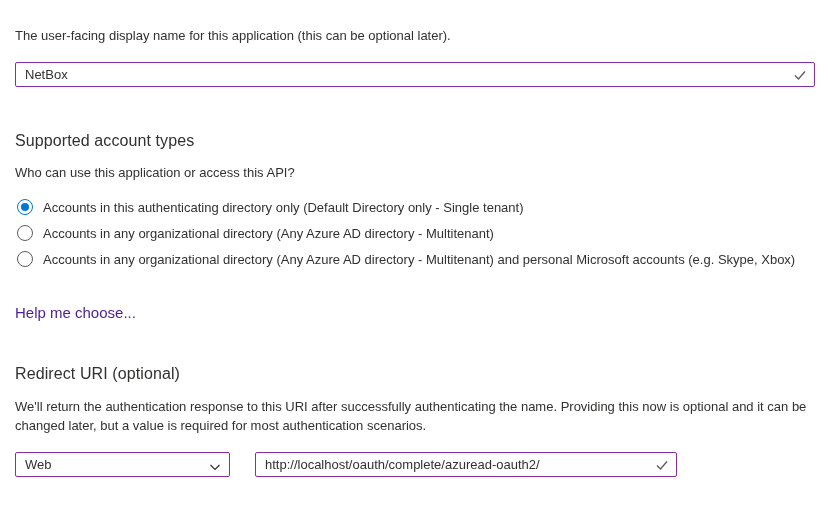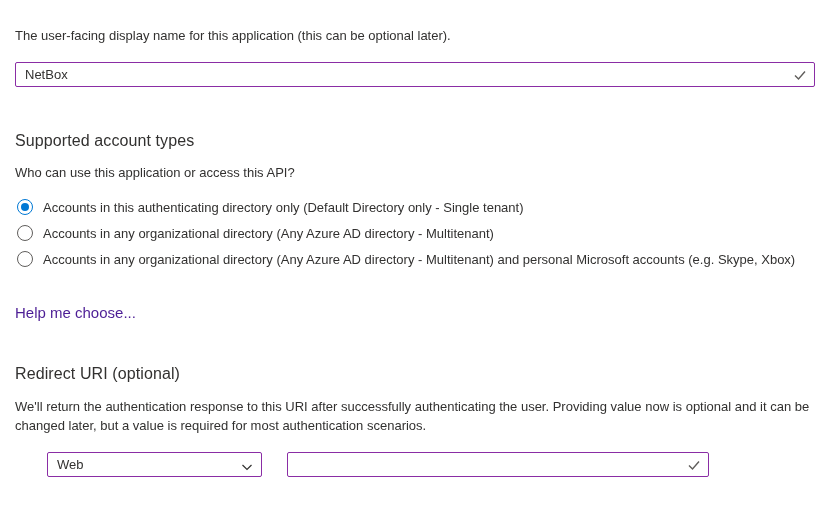--- a/index.html
+++ b/index.html
@@ -100,21 +100,20 @@
     cursor: pointer;
   }
 
   .section-redirect { margin-top: 43px; }
 
   .redirect-row {
     display: flex;
     align-items: center;
     margin-top: 17px;
     gap: 25px;
-    margin-left: 32px;
   }
   .select-wrap {
     position: relative;
     width: 215px;
     height: 25px;
     border: 1px solid #8A2DA5;
     border-radius: 2px;
     display: flex;
     align-items: center;
     cursor: pointer;
@@ -166,32 +165,33 @@
         <span class="radio-circle"></span>
         <span class="radio-label">Accounts in any organizational directory (Any Azure AD directory - Multitenant) and personal Microsoft accounts (e.g. Skype, Xbox)</span>
       </div>
     </div>
 
     <a class="help-link">Help me choose...</a>
   </div>
 
   <div class="section section-redirect">
     <div class="section-title">Redirect URI (optional)</div>
-    <div class="desc">We'll return the authentication response to this URI after successfully authenticating the user. Providing value now is optional and it can be changed later, but a value is required for most authentication scenarios.</div>
+    <div class="desc">We'll return the authentication response to this URI after successfully authenticating the name. Providing this now is optional and it can be changed later, but a value is required for most authentication scenarios.</div>
 
     <div class="redirect-row">
       <div class="select-wrap">
         <span class="select-value">Web</span>
         <span class="chevron">
           <svg width="12" height="12" viewBox="0 0 12 12">
               <path d="M1.5 4 L6 8.5 L10.5 4" fill="none" stroke="#323130" stroke-width="1.2"></path>
             </svg>
         </span>
       </div>
       <div class="text-input-wrap uri-input-wrap">
+        <input class="text-input" type="text" value="http://localhost/oauth/complete/azuread-oauth2/" style="">
         <span class="valid-check">
           <svg width="14" height="14" viewBox="0 0 14 14">
               <path d="M2 7.5 L5.5 11 L12 3.5" fill="none" stroke="#5f5d5b" stroke-width="1.4"></path>
             </svg>
         </span>
       </div>
     </div>
   </div>
 
 </div>

